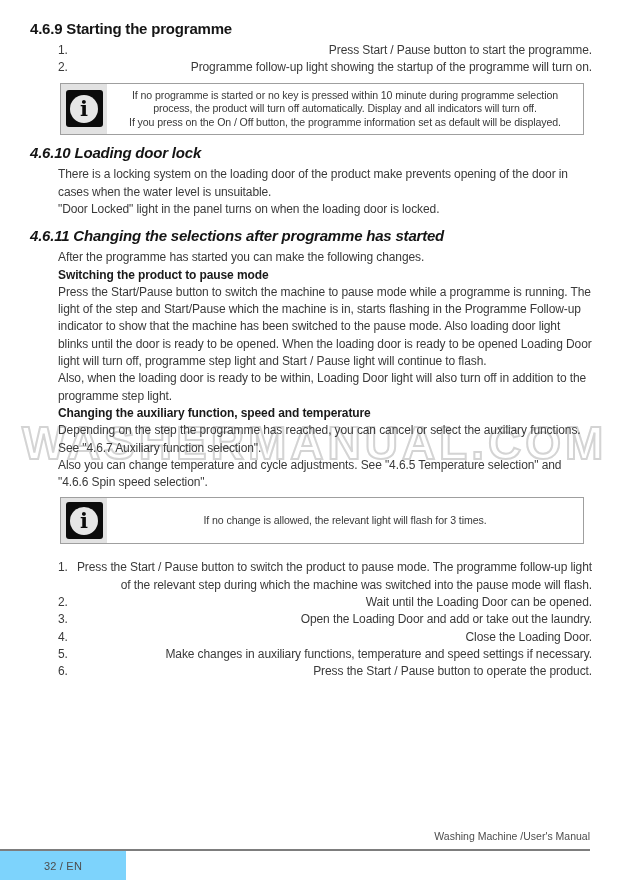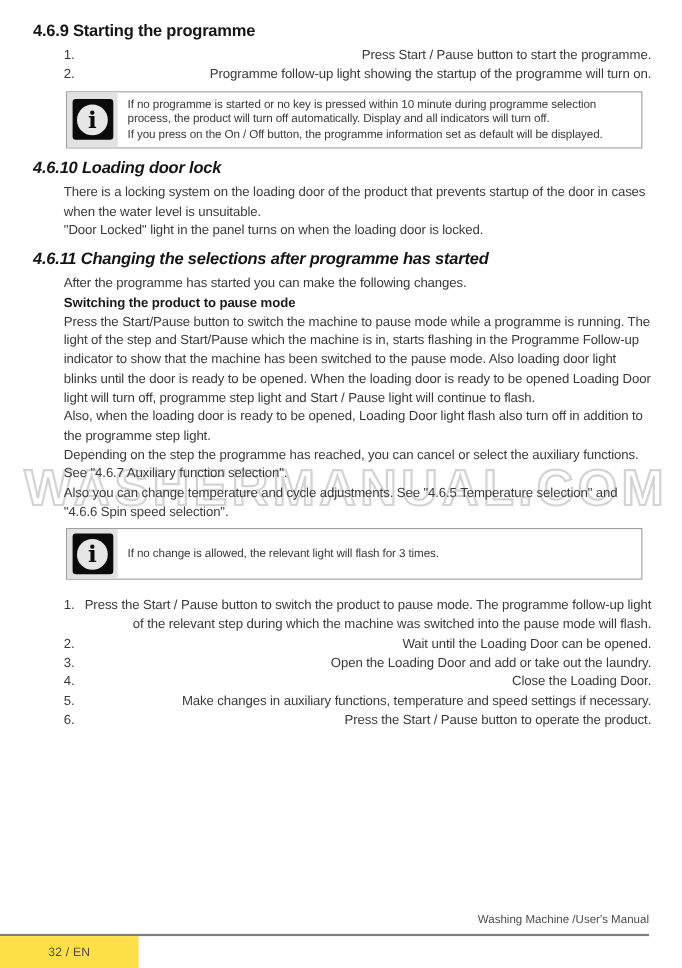--- a/index.html
+++ b/index.html
@@ -46,27 +46,27 @@
   }
   .i-circle {
     width:28px; height:28px; border-radius:50%; background:#e6e6e6;
     display:flex; align-items:center; justify-content:center;
   }
   .i-glyph {
     font-family:"DejaVu Serif", serif; font-weight:bold; font-size:21px;
     color:#0b0b0b; line-height:1; margin-top:-1px;
   }
   .note-text-cell { flex:1; padding:5px 9px; display:flex; flex-direction:column; justify-content:center; }
-  .note-text { font-size:10.6px; line-height:13.6px; color:#3a3a3a; letter-spacing:-0.1px; }
+  .note-text { font-size:10.6px; line-height:13.6px; color:#3a3a3a; letter-spacing:-0.1px;text-align:center; }
 
   .gap-section { height:9px; }
 
   .footer-rule { position:absolute; left:0; top:849px; width:590px; height:2px; background:#7d7d7d; }
   .footer-box {
-    position:absolute; left:0; top:851px; width:126px; height:29px; background:#fde047;
+    position:absolute; left:0; top:851px; width:126px; height:29px; background:#7dd3fc;
     display:flex; align-items:center; justify-content:center;
   }
   .footer-page { font-size:11px; color:#4d4d4d; letter-spacing:0.2px; }
   .footer-doc { position:absolute; top:830px; right:30px; font-size:10.5px; color:#4d4d4d; }
 </style>
 </head>
 <body>
 
 <div class="page">
 
@@ -95,30 +95,31 @@
         </div>
       </div>
       <div class="note-text-cell">
         <div class="note-text">If no programme is started or no key is pressed within 10 minute during programme selection process, the product will turn off automatically. Display and all indicators will turn off.</div>
         <div class="note-text">If you press on the On / Off button, the programme information set as default will be displayed.</div>
       </div>
     </div>
 
     <h2 class="sec later">4.6.10 Loading door lock</h2>
     <div class="indent body-text">
-      <div>There is a locking system on the loading door of the product that prevents startup of the door in cases when the water level is unsuitable.</div>
+      <div>There is a locking system on the loading door of the product make prevents opening of the door in cases when the water level is unsuitable.</div>
       <div>"Door Locked" light in the panel turns on when the loading door is locked.</div>
     </div>
 
     <h2 class="sec later">4.6.11 Changing the selections after programme has started</h2>
     <div class="indent body-text">
       <div>After the programme has started you can make the following changes.</div>
       <div class="bold-sub">Switching the product to pause mode</div>
       <div>Press the Start/Pause button to switch the machine to pause mode while a programme is running. The light of the step and Start/Pause which the machine is in, starts flashing in the Programme Follow-up indicator to show that the machine has been switched to the pause mode. Also loading door light blinks until the door is ready to be opened. When the loading door is ready to be opened Loading Door light will turn off, programme step light and Start / Pause light will continue to flash.</div>
-      <div>Also, when the loading door is ready to be opened, Loading Door light flash also turn off in addition to the programme step light.</div>
+      <div>Also, when the loading door is ready to be within, Loading Door light will also turn off in addition to the programme step light.</div>
+      <div class="bold-sub">Changing the auxiliary function, speed and temperature</div>
       <div>Depending on the step the programme has reached, you can cancel or select the auxiliary functions. See "4.6.7 Auxiliary function selection".</div>
       <div>Also you can change temperature and cycle adjustments. See "4.6.5 Temperature selection" and "4.6.6 Spin speed selection".</div>
     </div>
 
     <div class="note-box">
       <div class="note-icon-cell">
         <div class="i-square">
           <div class="i-circle">
             <span class="i-glyph">i</span>
           </div>

